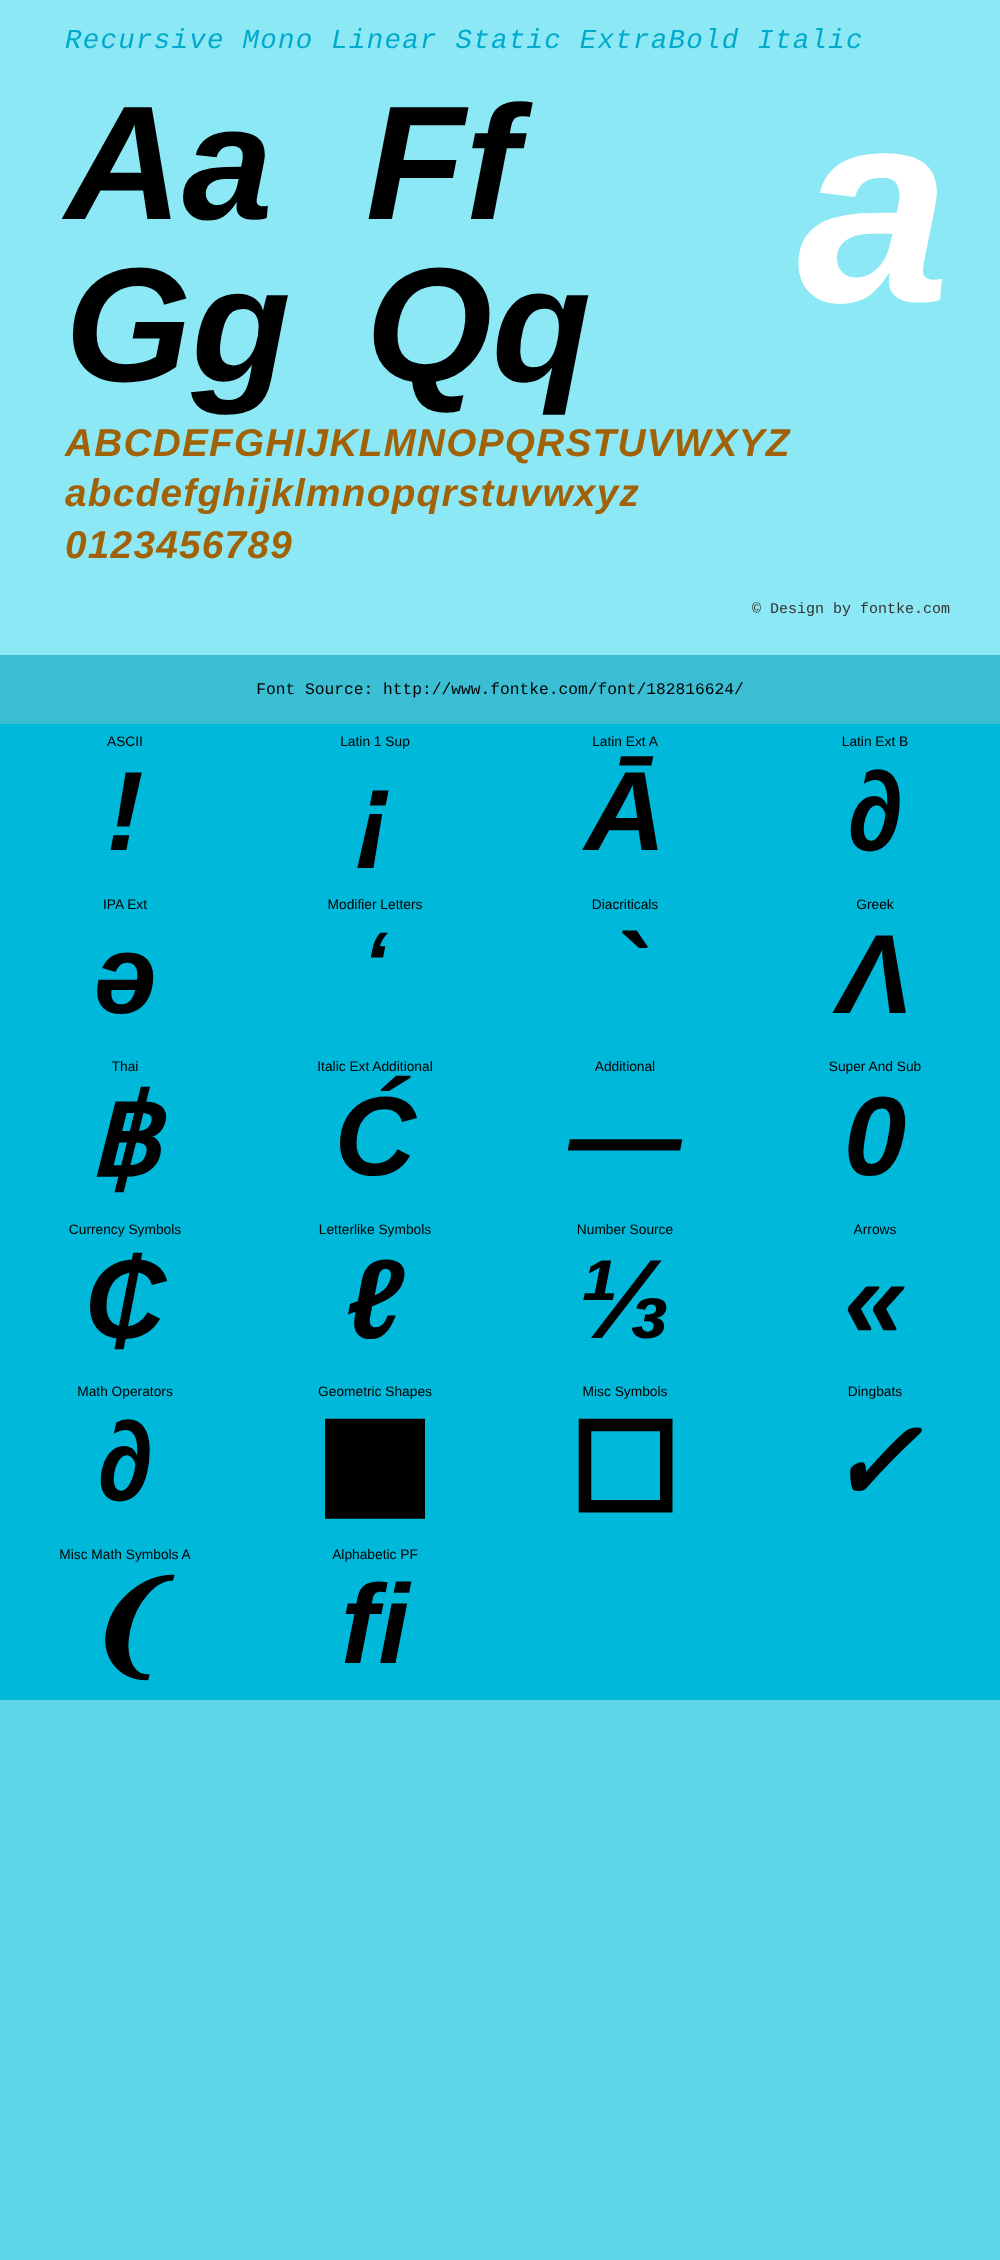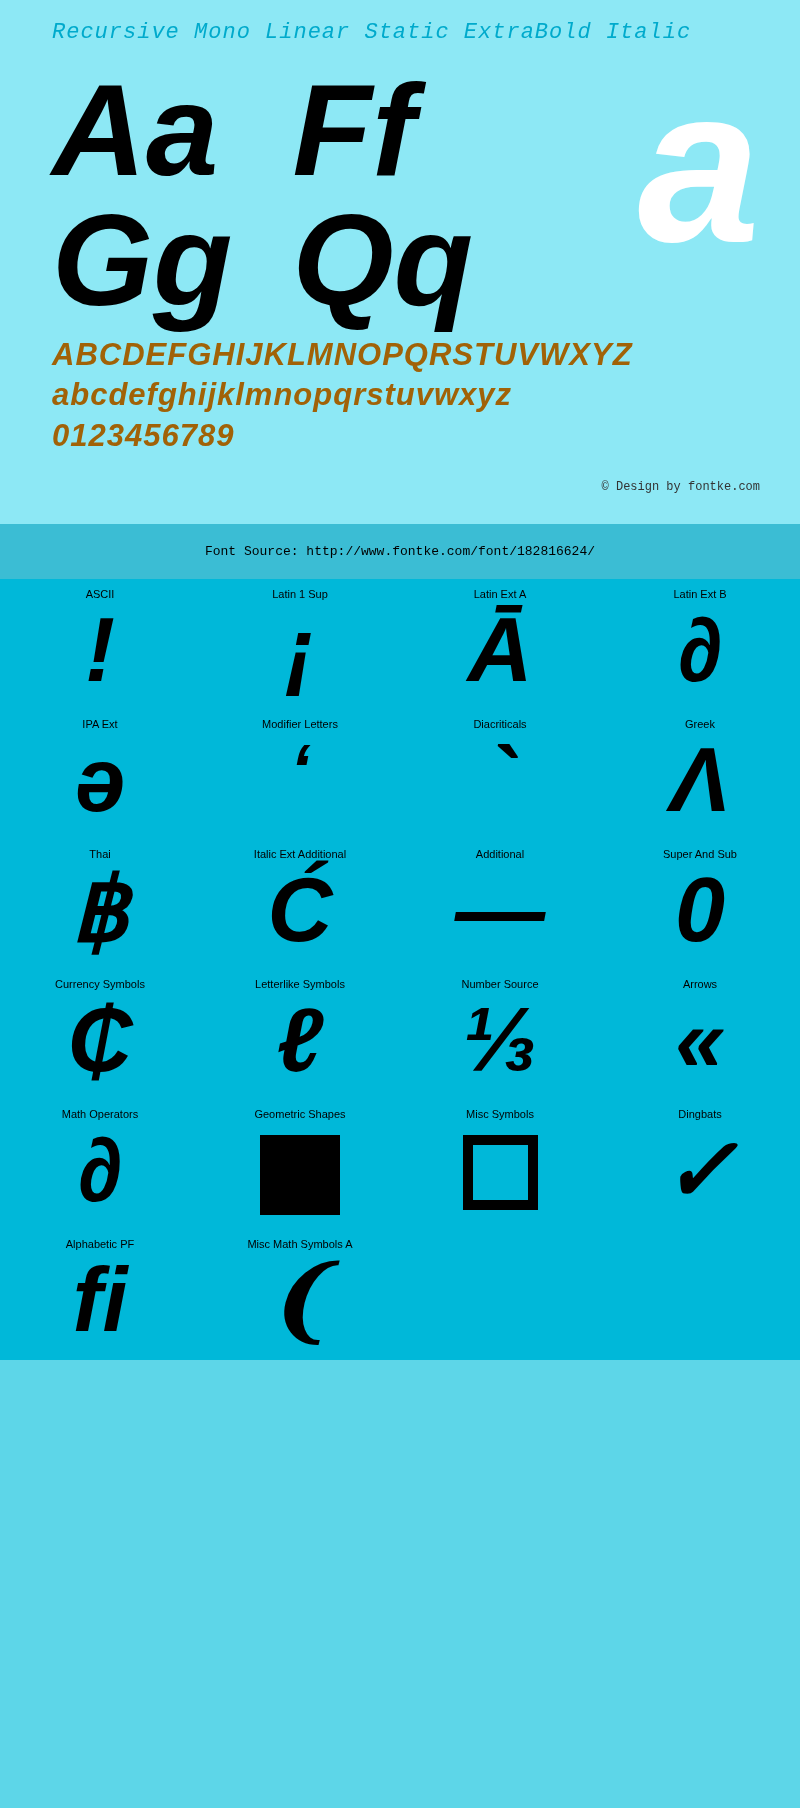--- a/index.html
+++ b/index.html
@@ -262,24 +262,24 @@
     <div class="glyph-cell">
       <span class="glyph-category">Misc Symbols</span>
       <div class="geo-square-outline"></div>
     </div>
     <div class="glyph-cell">
       <span class="glyph-category">Dingbats</span>
       <span class="glyph-char">✓</span>
     </div>
 
     <div class="glyph-cell">
+      <span class="glyph-category">Misc Math Symbols A</span>
+      <span class="glyph-char">❨</span>
+    </div>
+    <div class="glyph-cell">
       <span class="glyph-category">Alphabetic PF</span>
       <span class="glyph-char">ﬁ</span>
     </div>
-    <div class="glyph-cell">
-      <span class="glyph-category">Misc Math Symbols A</span>
-      <span class="glyph-char">❨</span>
-    </div>
     <div class="glyph-cell"></div>
     <div class="glyph-cell"></div>
 
   </div>
 </div>
 
 </body></html>

